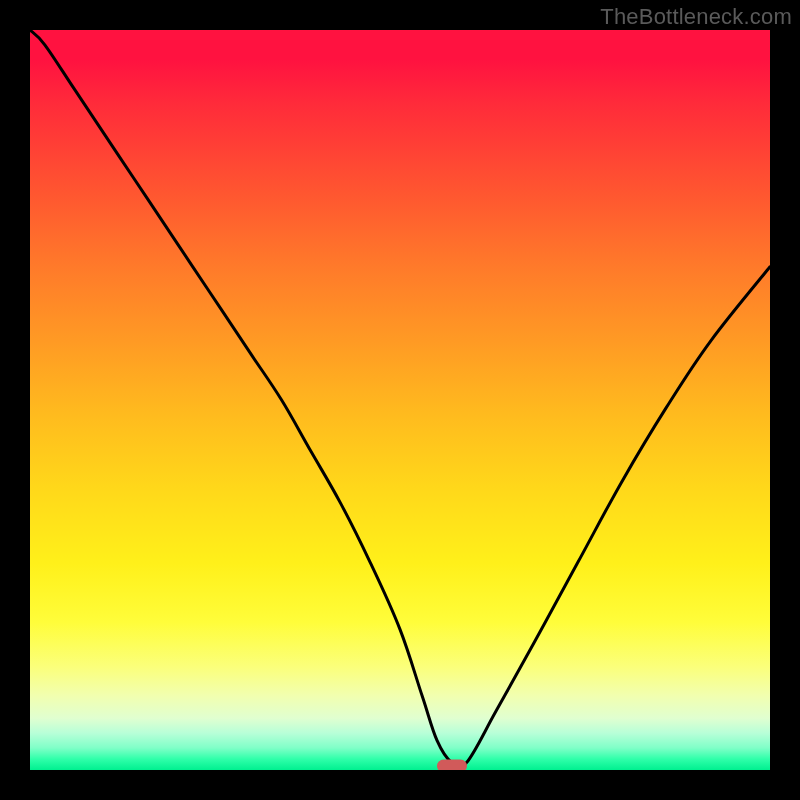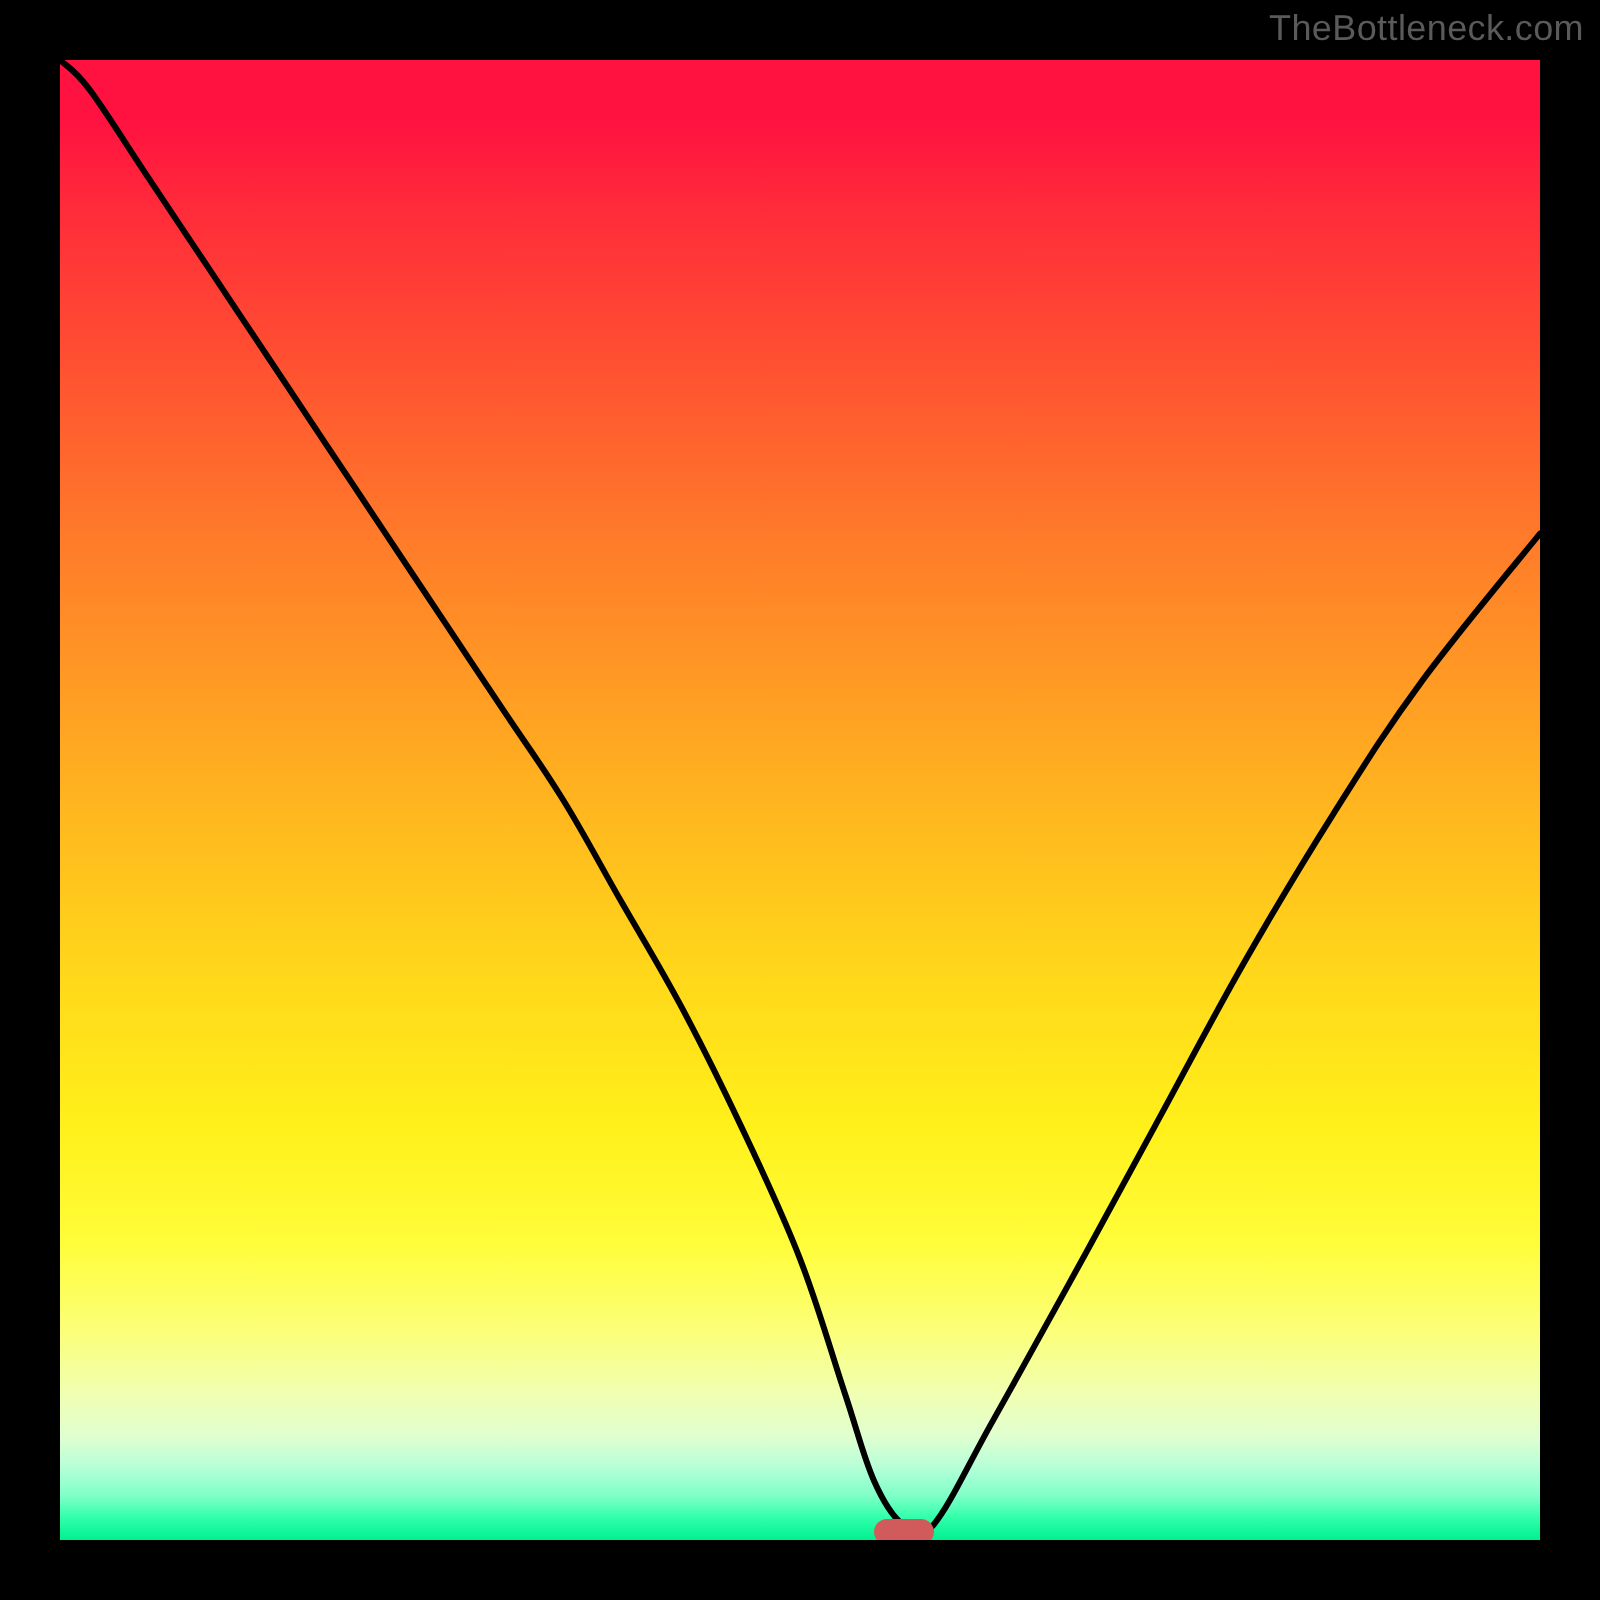--- a/index.html
+++ b/index.html
@@ -15,21 +15,21 @@
     position: relative;
     width: 800px;
     height: 800px;
     background: #000;
   }
   .watermark {
     position: absolute;
     top: 4px;
     right: 8px;
     color: #5a5a5a;
-    font-size: 18px;
+    font-size: 22px;
     font-weight: 400;
     letter-spacing: 0.2px;
     z-index: 10;
   }
   .plot-area {
     position: absolute;
     left: 30px;
     top: 30px;
     width: 740px;
     height: 740px;

